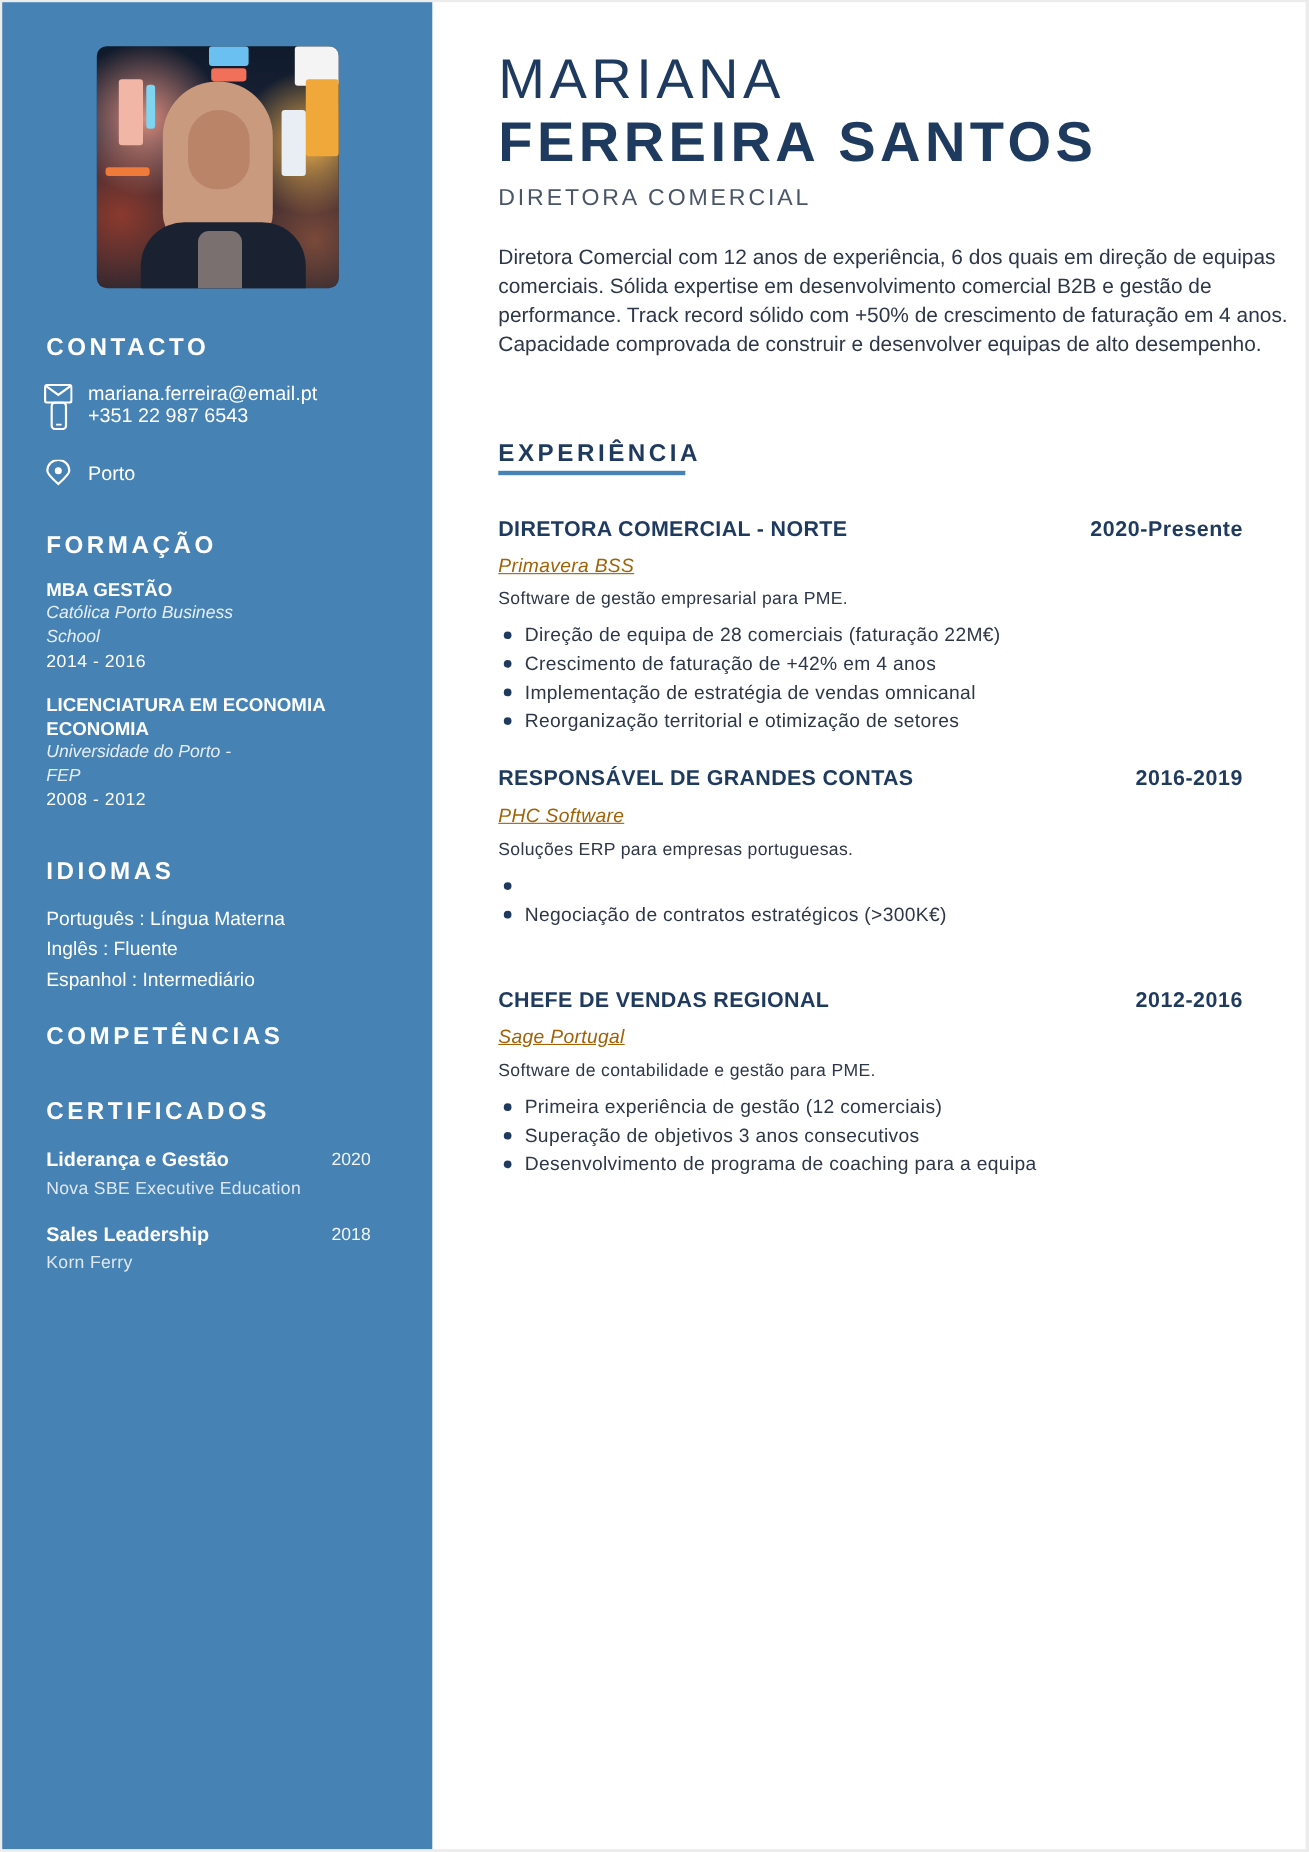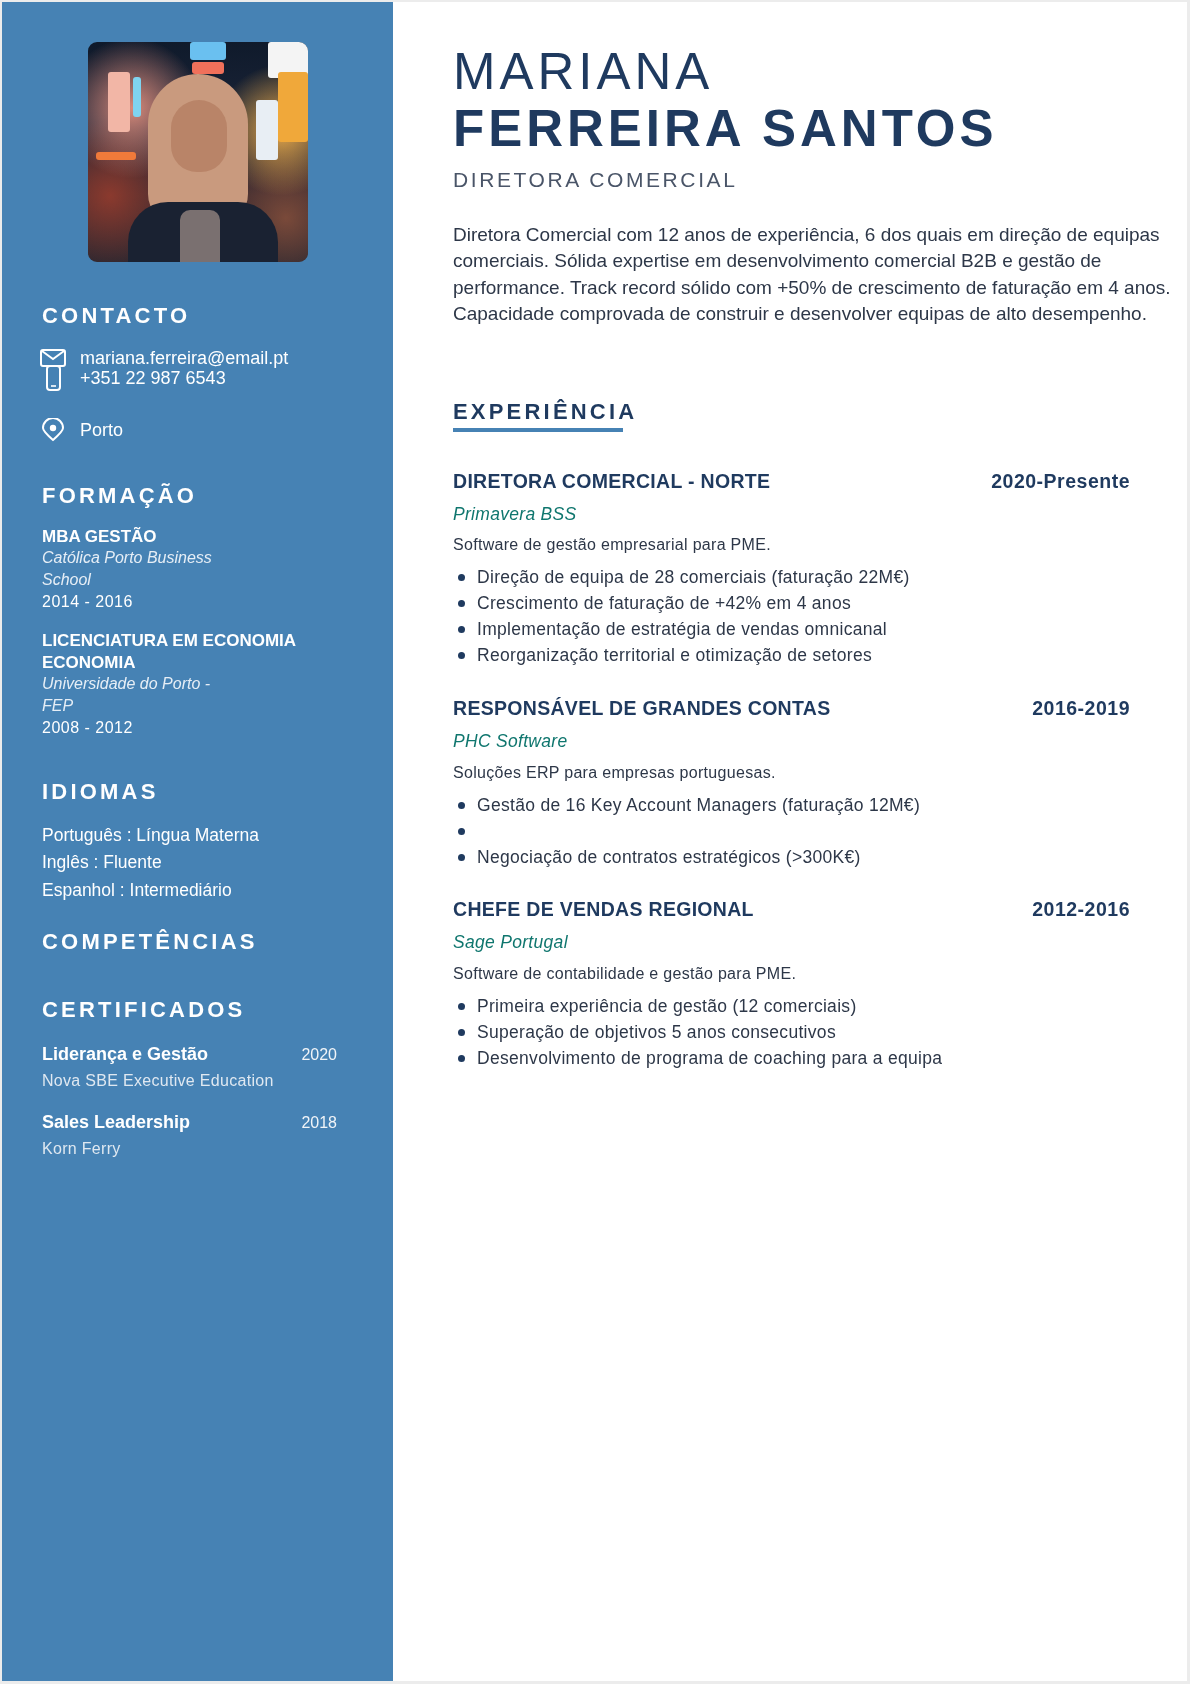--- a/index.html
+++ b/index.html
@@ -28,21 +28,21 @@
 
   .main { position:absolute; left:451px; top:0; width:725px; color:#1f3a5f; }
   .name1 { position:absolute; left:0; top:42px; font-size:51px; font-weight:400; letter-spacing:4px; color:#1f3a5f; line-height:56px; white-space:nowrap; }
   .name2 { position:absolute; left:0; top:99px; font-size:51px; font-weight:700; letter-spacing:4px; color:#1f3a5f; line-height:56px; white-space:nowrap; }
   .role { position:absolute; left:0; top:166px; font-size:21px; letter-spacing:2.6px; color:#4a5568; line-height:24px; }
   .summary { position:absolute; left:0; top:220px; width:730px; font-size:19px; line-height:26.3px; color:#2d3748; margin:0; }
   .sec-h { position:absolute; left:0; top:397px; font-size:22px; font-weight:700; letter-spacing:3.2px; color:#1f3a5f; line-height:26px; }
   .sec-bar { position:absolute; left:0; top:426px; width:170px; height:4px; background:#4682b4; }
   .job-t { position:absolute; left:0; font-size:19.5px; font-weight:700; color:#1f3a5f; line-height:24px; letter-spacing:0.3px; }
   .job-d { position:absolute; right:48px; font-size:19.5px; font-weight:700; color:#1f3a5f; line-height:24px; letter-spacing:0.5px; }
-  .job-c { position:absolute; left:0; font-size:17.5px; font-style:italic; color:#0f766e; line-height:22px; letter-spacing:0.3px; }
+  .job-c { position:absolute; left:0; font-size:17.5px; font-style:italic; color:#a16207; line-height:22px; letter-spacing:0.3px;text-decoration:underline; }
   .job-desc { position:absolute; left:0; font-size:16px; color:#2d3748; line-height:22px; letter-spacing:0.3px; }
   .bullets { position:absolute; left:0; margin:0; padding:0; list-style:none; }
   .bullets li { position:relative; padding-left:24px; font-size:17.5px; color:#2d3748; height:26px; line-height:26px; letter-spacing:0.3px; white-space:nowrap; }
   .bullets li .dot { position:absolute; left:5px; top:10px; width:7px; height:7px; border-radius:50%; background:#1f3a5f; }
 </style>
 </head>
 <body>
 
 <div class="page">
 
@@ -139,28 +139,27 @@
       <li><span class="dot"></span><span>Crescimento de faturação de +42% em 4 anos</span></li>
       <li><span class="dot"></span><span>Implementação de estratégia de vendas omnicanal</span></li>
       <li><span class="dot"></span><span>Reorganização territorial e otimização de setores</span></li>
     </ul>
 
     <div class="job-t" style="top:694px;">RESPONSÁVEL DE GRANDES CONTAS</div>
     <div class="job-d" style="top:694px;">2016-2019</div>
     <div class="job-c" style="top:728px;">PHC Software</div>
     <div class="job-desc" style="top:760px;">Soluções ERP para empresas portuguesas.</div>
     <ul class="bullets" style="top:790px;">
-      <li><span class="dot"></span><span>Gestão de 16 Key Account Managers (faturação 12M€)</span></li>
       <li><span class="dot"></span></li>
       <li><span class="dot"></span><span>Negociação de contratos estratégicos (&gt;300K€)</span></li>
     </ul>
 
     <div class="job-t" style="top:895px;">CHEFE DE VENDAS REGIONAL</div>
     <div class="job-d" style="top:895px;">2012-2016</div>
     <div class="job-c" style="top:929px;">Sage Portugal</div>
     <div class="job-desc" style="top:961px;">Software de contabilidade e gestão para PME.</div>
     <ul class="bullets" style="top:991px;">
       <li><span class="dot"></span><span>Primeira experiência de gestão (12 comerciais)</span></li>
-      <li><span class="dot"></span><span>Superação de objetivos 5 anos consecutivos</span></li>
+      <li><span class="dot"></span><span>Superação de objetivos 3 anos consecutivos</span></li>
       <li><span class="dot"></span><span>Desenvolvimento de programa de coaching para a equipa</span></li>
     </ul>
   </main>
 </div>
 
 </body></html>

